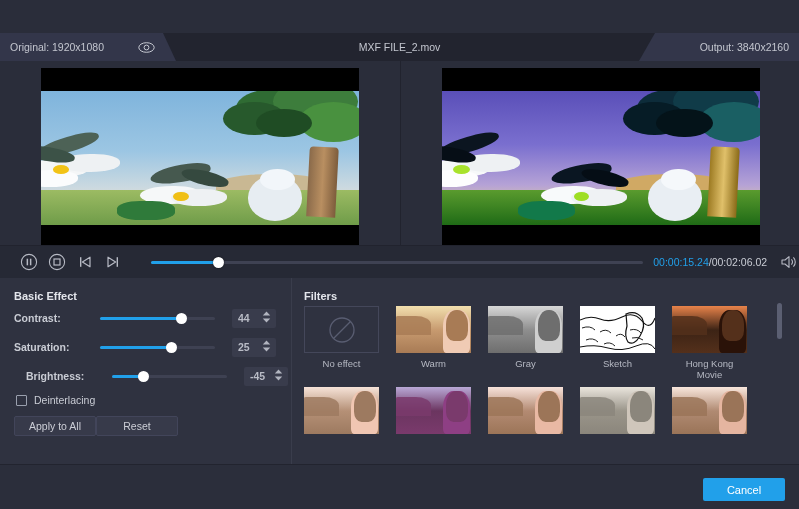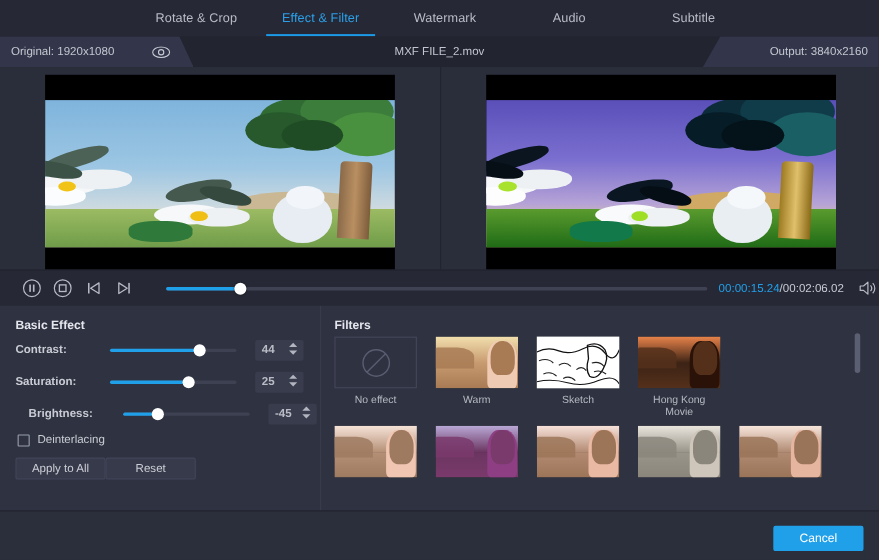--- a/index.html
+++ b/index.html
@@ -203,38 +203,20 @@
     font-family: "Liberation Sans", sans-serif;
   }
   .fbtn.ok { left: 614px; }
   .fbtn.cancel { left: 703px; }
 </style>
 </head>
 <body>
 
 <div id="app">
 
-  <div class="tabbar">
-    <div class="tabbar-spacer"></div>
-    <div class="tab">
-      <span>Rotate &amp; Crop</span>
-    </div>
-    <div class="tab active">
-      <span>Effect &amp; Filter</span>
-    </div>
-    <div class="tab">
-      <span>Watermark</span>
-    </div>
-    <div class="tab">
-      <span>Audio</span>
-    </div>
-    <div class="tab">
-      <span>Subtitle</span>
-    </div>
-  </div>
 
   <div class="inforow">
     <div class="filename">MXF FILE_2.mov</div>
     <div class="ribbon-left">
       <span class="txt">Original: 1920x1080</span>
     </div>
     <div class="eye-wrap">
       <svg width="17" height="11" viewBox="0 0 17 11">
         <ellipse cx="8.5" cy="5.5" rx="7.7" ry="4.8" fill="none" stroke="#c7cad3" stroke-width="1"></ellipse>
         <circle cx="8.5" cy="5.5" r="2.4" fill="none" stroke="#c7cad3" stroke-width="1"></circle>
@@ -467,20 +449,32 @@
                   <div class="bgsky" style="background:linear-gradient(180deg,#f2dfae,#c79a6f);"></div>
                   <div class="bgland" style="background:linear-gradient(180deg,#c79a6f,#a87b55);"></div>
                   <div class="rock" style="background:#a87b55;opacity:.85;"></div>
                   <div class="person" style="background:#f0cbb4;"></div>
                   <div class="hair" style="background:#a87b55;"></div>
                 </div>
               </div>
               <div class="flabel">Warm</div>
             </div>
             <div class="fitem">
+              <div class="fthumb">
+                <div class="ts">
+                  <div class="bgsky" style="background:linear-gradient(180deg,#d7d7d7,#8e8e8e);"></div>
+                  <div class="bgland" style="background:linear-gradient(180deg,#8e8e8e,#6e6e6e);"></div>
+                  <div class="rock" style="background:#6e6e6e;opacity:.85;"></div>
+                  <div class="person" style="background:#cfcfcf;"></div>
+                  <div class="hair" style="background:#6e6e6e;"></div>
+                </div>
+              </div>
+              <div class="flabel">Gray</div>
+            </div>
+            <div class="fitem">
               <div class="fthumb" style="background: rgb(255, 255, 255);"><svg width="75" height="47" viewBox="0 0 75 47" preserveAspectRatio="none">
                   <path d="M0 14 Q10 9 20 13 T42 11 T62 15 T75 12" fill="none" stroke="#111" stroke-width="1.1"></path>
                   <path d="M46 8 Q56 4 62 12 Q66 20 60 30 Q54 40 48 36 Q44 30 47 20 Z" fill="none" stroke="#111" stroke-width="1.2"></path>
                   <path d="M2 22 Q10 19 15 24 M20 26 Q26 22 31 27 M36 30 Q41 26 45 31 M6 34 Q13 31 18 36 M24 38 Q30 35 35 40" fill="none" stroke="#222" stroke-width="1"></path>
                   <path d="M50 24 Q57 22 61 27 M52 32 Q58 30 63 34" fill="none" stroke="#222" stroke-width="1"></path>
                   <path d="M0 41 Q14 38 28 42 T56 40 T75 43" fill="none" stroke="#111" stroke-width="1"></path>
                 </svg></div>
               <div class="flabel">Sketch</div>
             </div>
             <div class="fitem">

